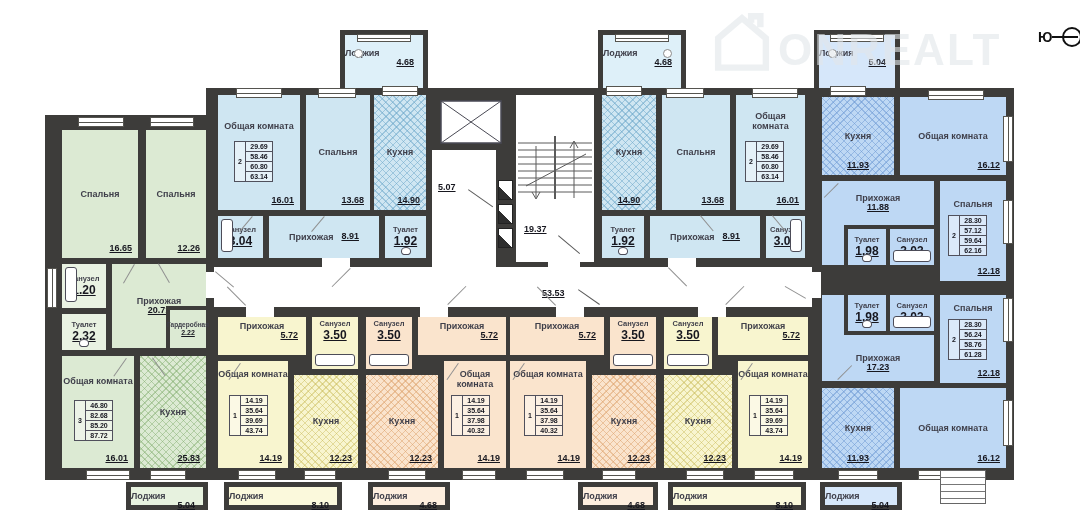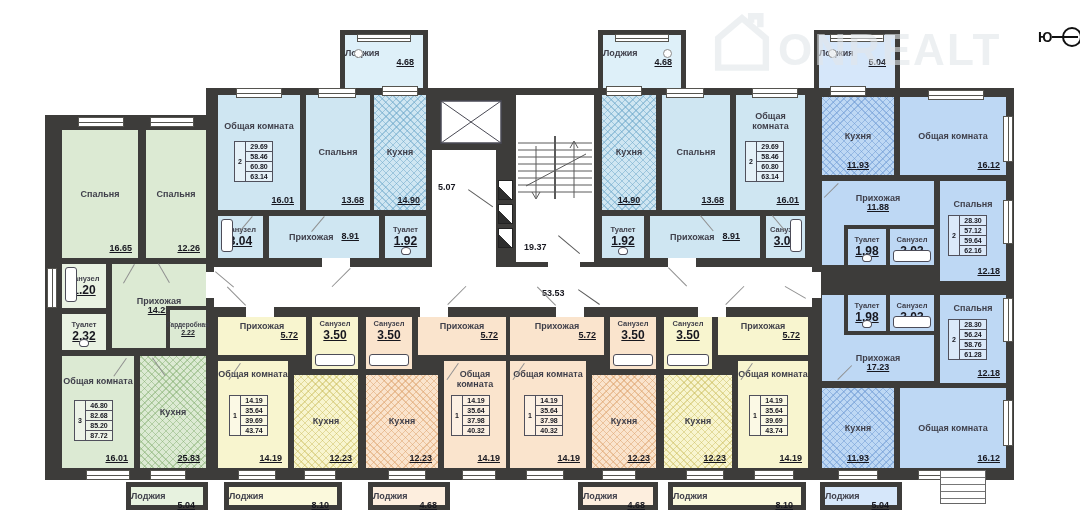--- a/index.html
+++ b/index.html
@@ -33,21 +33,21 @@
   .lwin{position:absolute;top:-1px;left:15%;width:70%;height:8px;background:#fff;border:1px solid #55544f;background-image:linear-gradient(#55544f,#55544f);background-size:100% 1px;background-position:center;background-repeat:no-repeat}
   .lcirc{position:absolute;left:9px;top:14px;width:9px;height:9px;border:1.5px solid #8a8a8a;border-radius:50%;background:#fff}
   .winh{position:absolute;height:10px;background:#fff;border:1px solid #55544f;background-image:linear-gradient(#55544f,#55544f);background-size:100% 1px;background-position:center;background-repeat:no-repeat}
   .winv{position:absolute;width:10px;background:#fff;border:1px solid #55544f;background-image:linear-gradient(#55544f,#55544f);background-size:1px 100%;background-position:center;background-repeat:no-repeat}
   .door{position:absolute;background:#fff}
   .sw{position:absolute;width:1px;background:#909090;transform-origin:0 0}
   .ld{position:absolute;width:1px;background:#5a5a5a;transform-origin:0 0}
   .stamp{position:absolute;border-collapse:collapse}
   .stamp td{border:1px solid #50505c;font-weight:bold;font-size:7px;line-height:9px;color:#16161f;padding:0 2px;min-width:27px;text-align:center;background:rgba(255,255,255,.45)}
   .stamp td.sr{min-width:11px}
-  .corelab{position:absolute;font-weight:bold;font-size:9px;color:#17171f}
+  .corelab{position:absolute;font-weight:bold;font-size:9px;text-decoration:underline;color:#17171f}
   .tub-h{position:absolute;left:7%;right:7%;bottom:3px;height:12px;background:#fff;border:1.5px solid #4c4c58;border-radius:3px}
   .tub-v{position:absolute;top:3px;bottom:6px;left:3px;width:12px;background:#fff;border:1.5px solid #4c4c58;border-radius:3px}
   .wcico{position:absolute;bottom:3px;left:50%;transform:translateX(-50%);width:10px;height:8px;background:#fff;border:1.5px solid #4c4c58;border-radius:50% 50% 45% 45%}
   .vent{position:absolute;width:15px;height:20px;background:linear-gradient(45deg,#2e2e2e 40%,#fff 40%);border:1px solid #222}
   .wm{position:absolute;left:709px;top:10px;display:flex;align-items:flex-end;gap:3px;color:rgba(225,230,234,.6)}
   .wm-brand{font-weight:bold;font-size:44px;line-height:1;letter-spacing:2px}
   .wm-sub{font-weight:bold;font-size:15px;line-height:1;letter-spacing:7px;margin-top:4px;color:rgba(225,230,234,.55)}
   .steps{position:absolute;left:940px;top:470px;width:46px;height:34px;background:repeating-linear-gradient(180deg,#fff 0 6px,#777 6px 7px);border:1px solid #666}
 </style>
 </head>
@@ -116,21 +116,21 @@
   <svg style="position:absolute;left:518px;top:136px" width="74" height="70">
     <g stroke="#5a5a5a" stroke-width="1" fill="none">
       <path d="M0 7h74M0 14h74M0 21h74M0 28h74M0 35h74M0 42h74M0 49h74M0 56h74"></path>
       <path d="M37 0v63" stroke-width="2"></path>
       <path d="M18 10v52 M14 56l4 7 4-7"></path>
       <path d="M56 62V6 M52 12l4-7 4 7"></path>
       <path d="M8 50L68 18" stroke-width="1"></path>
     </g>
   </svg>
   <span class="corelab" style="left:438px;top:182px">5.07</span>
-  <span class="corelab" style="left:524px;top:242px">19.37</span>
+  <span class="corelab" style="left:524px;top:224px">19.37</span>
   <span class="corelab" style="left:542px;top:288px">53.53</span>
   <i class="ld" style="left:468px;top:190px;height:30px;transform:rotate(-55deg)"></i>
   <i class="ld" style="left:558px;top:236px;height:28px;transform:rotate(-50deg)"></i>
   <i class="ld" style="left:578px;top:290px;height:26px;transform:rotate(-55deg)"></i>
 
   <div class="room c-green" style="left:62px;top:130px;width:76px;height:128px">
     <span class="rname">Спальня</span>
     <span class="rarea area-br">16.65</span>
   </div>
   <div class="room c-green" style="left:146px;top:130px;width:60px;height:128px">
@@ -142,21 +142,21 @@
     <span class="rname">Санузел</span>
     <span class="rarea">1.20</span>
   </div>
   <div class="room sm c-greenl" style="left:62px;top:314px;width:44px;height:36px">
     <span class="rname">Туалет</span>
     <span class="rarea">2.32</span>
     <i class="wcico"></i>
   </div>
   <div class="room c-green" style="left:112px;top:264px;width:94px;height:84px">
     <span class="rname">Прихожая</span>
-    <span class="rarea">14.21</span>
+    <span class="rarea">20.71</span>
   </div>
   <div class="room sm ring c-green" style="left:170px;top:310px;width:36px;height:38px">
     <span class="rname" style="font-size:6.5px">Гардеробная</span>
     <span class="rarea" style="font-size:7px">2.22</span>
   </div>
   <div class="room rs c-green" style="left:62px;top:356px;width:72px;height:112px">
     <span class="rname" style="margin-top:20px">Общая комната</span>
     <table class="stamp" style="left:12px;top:44px">
       <tbody>
           <tr>

